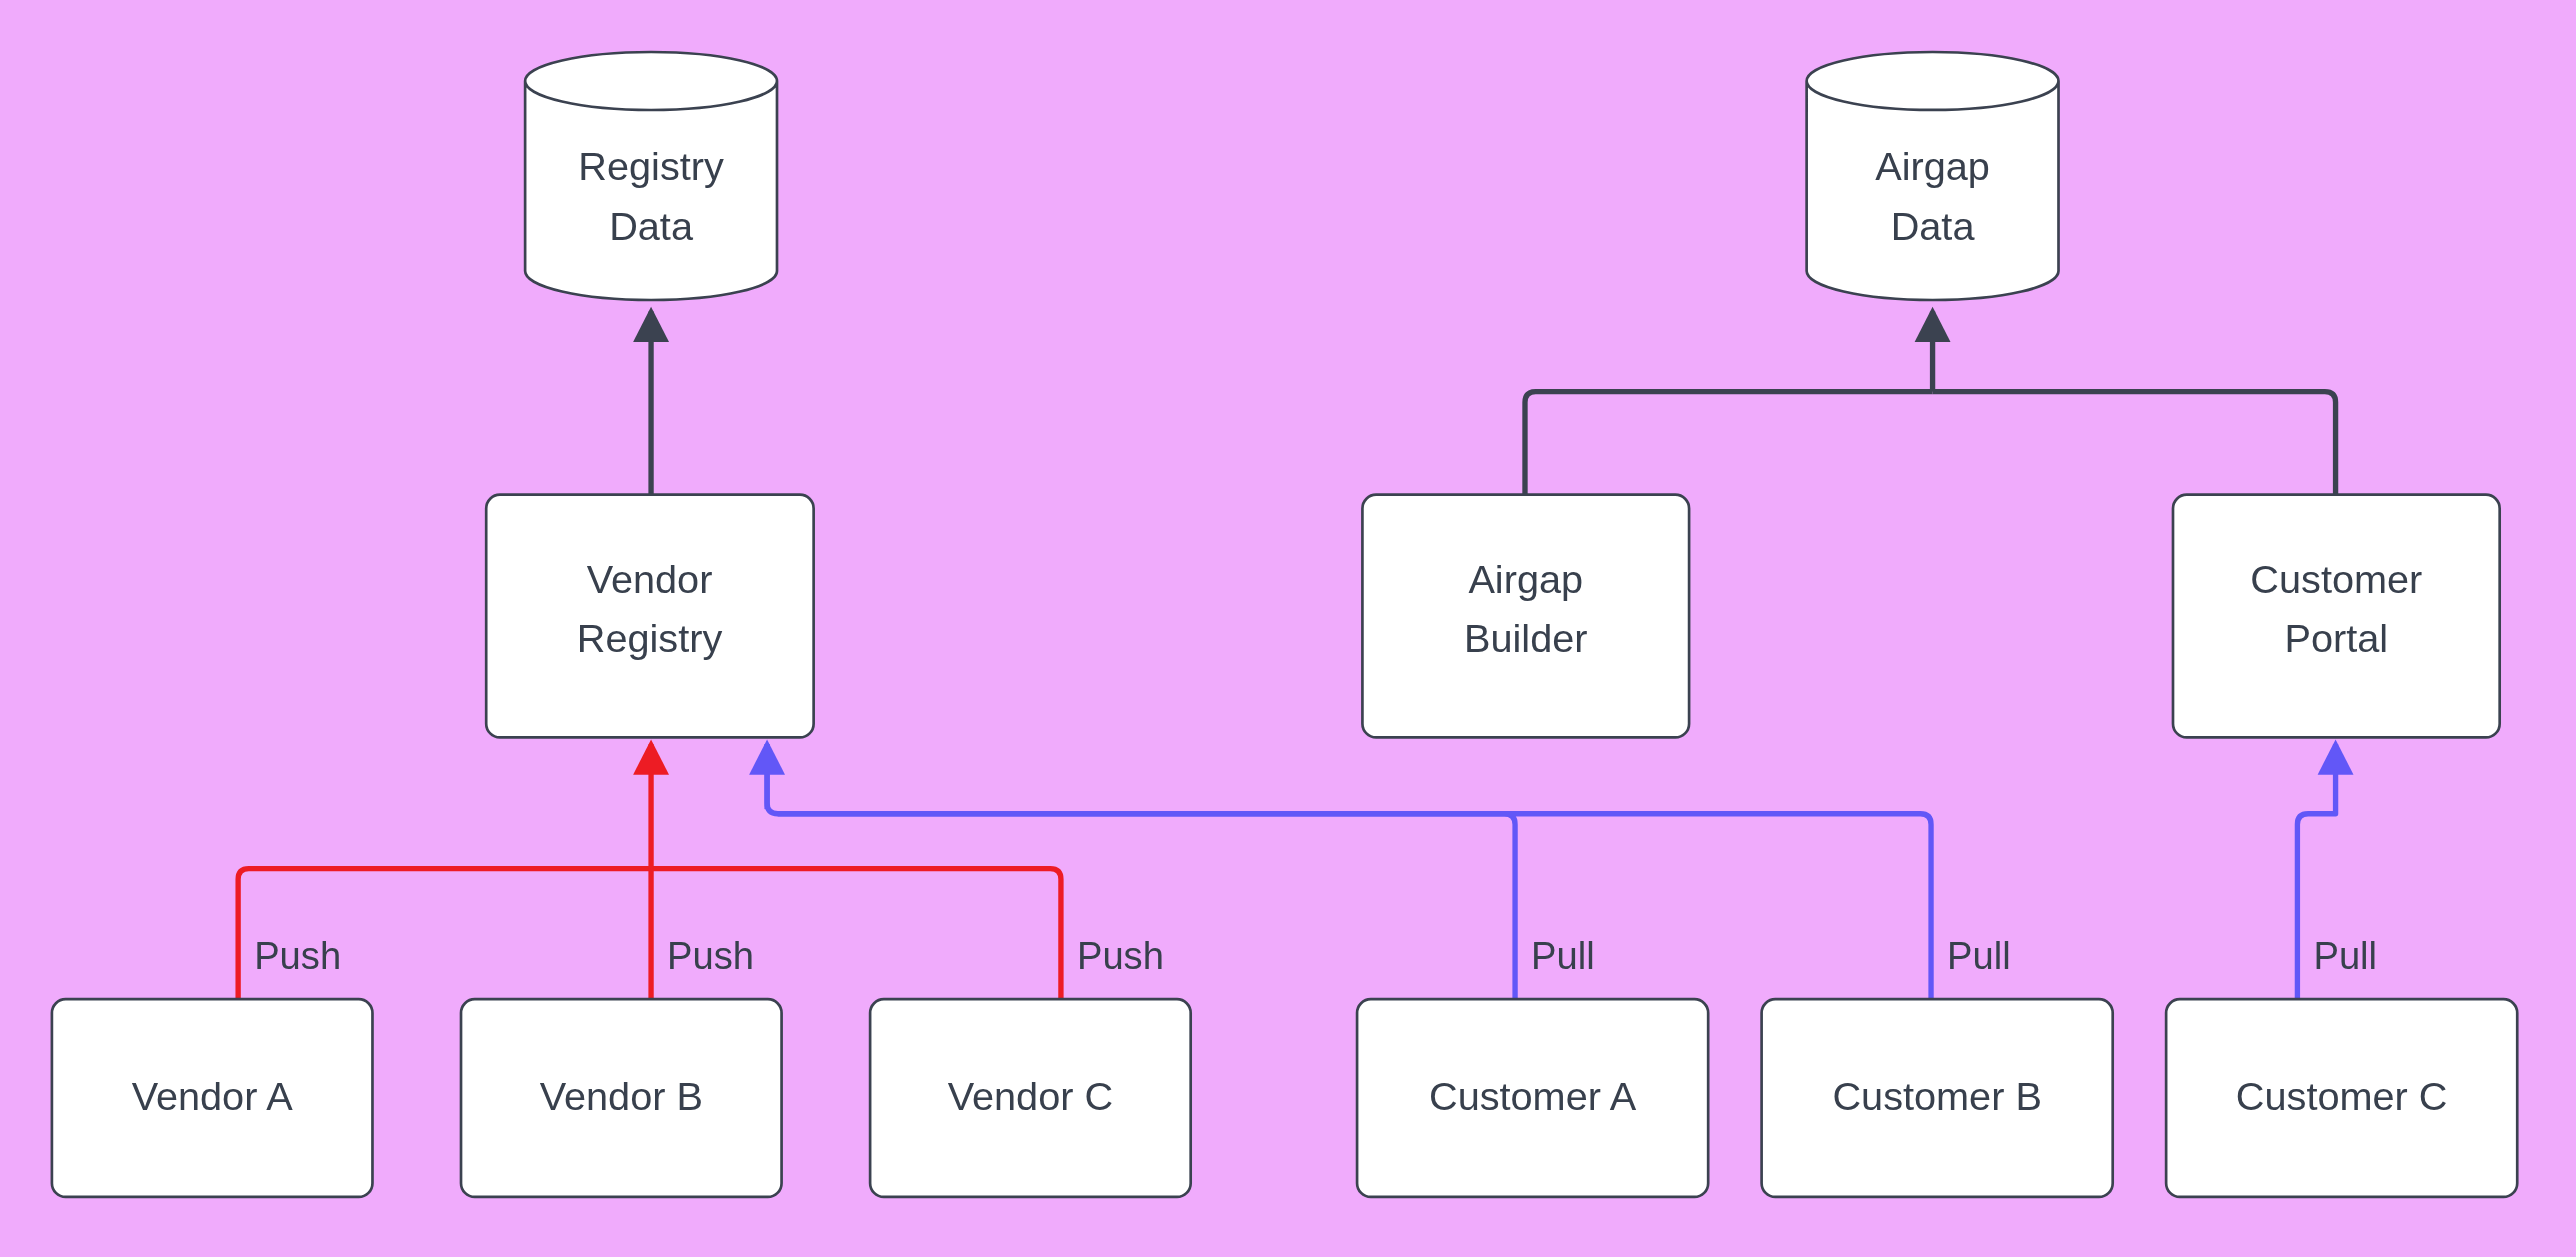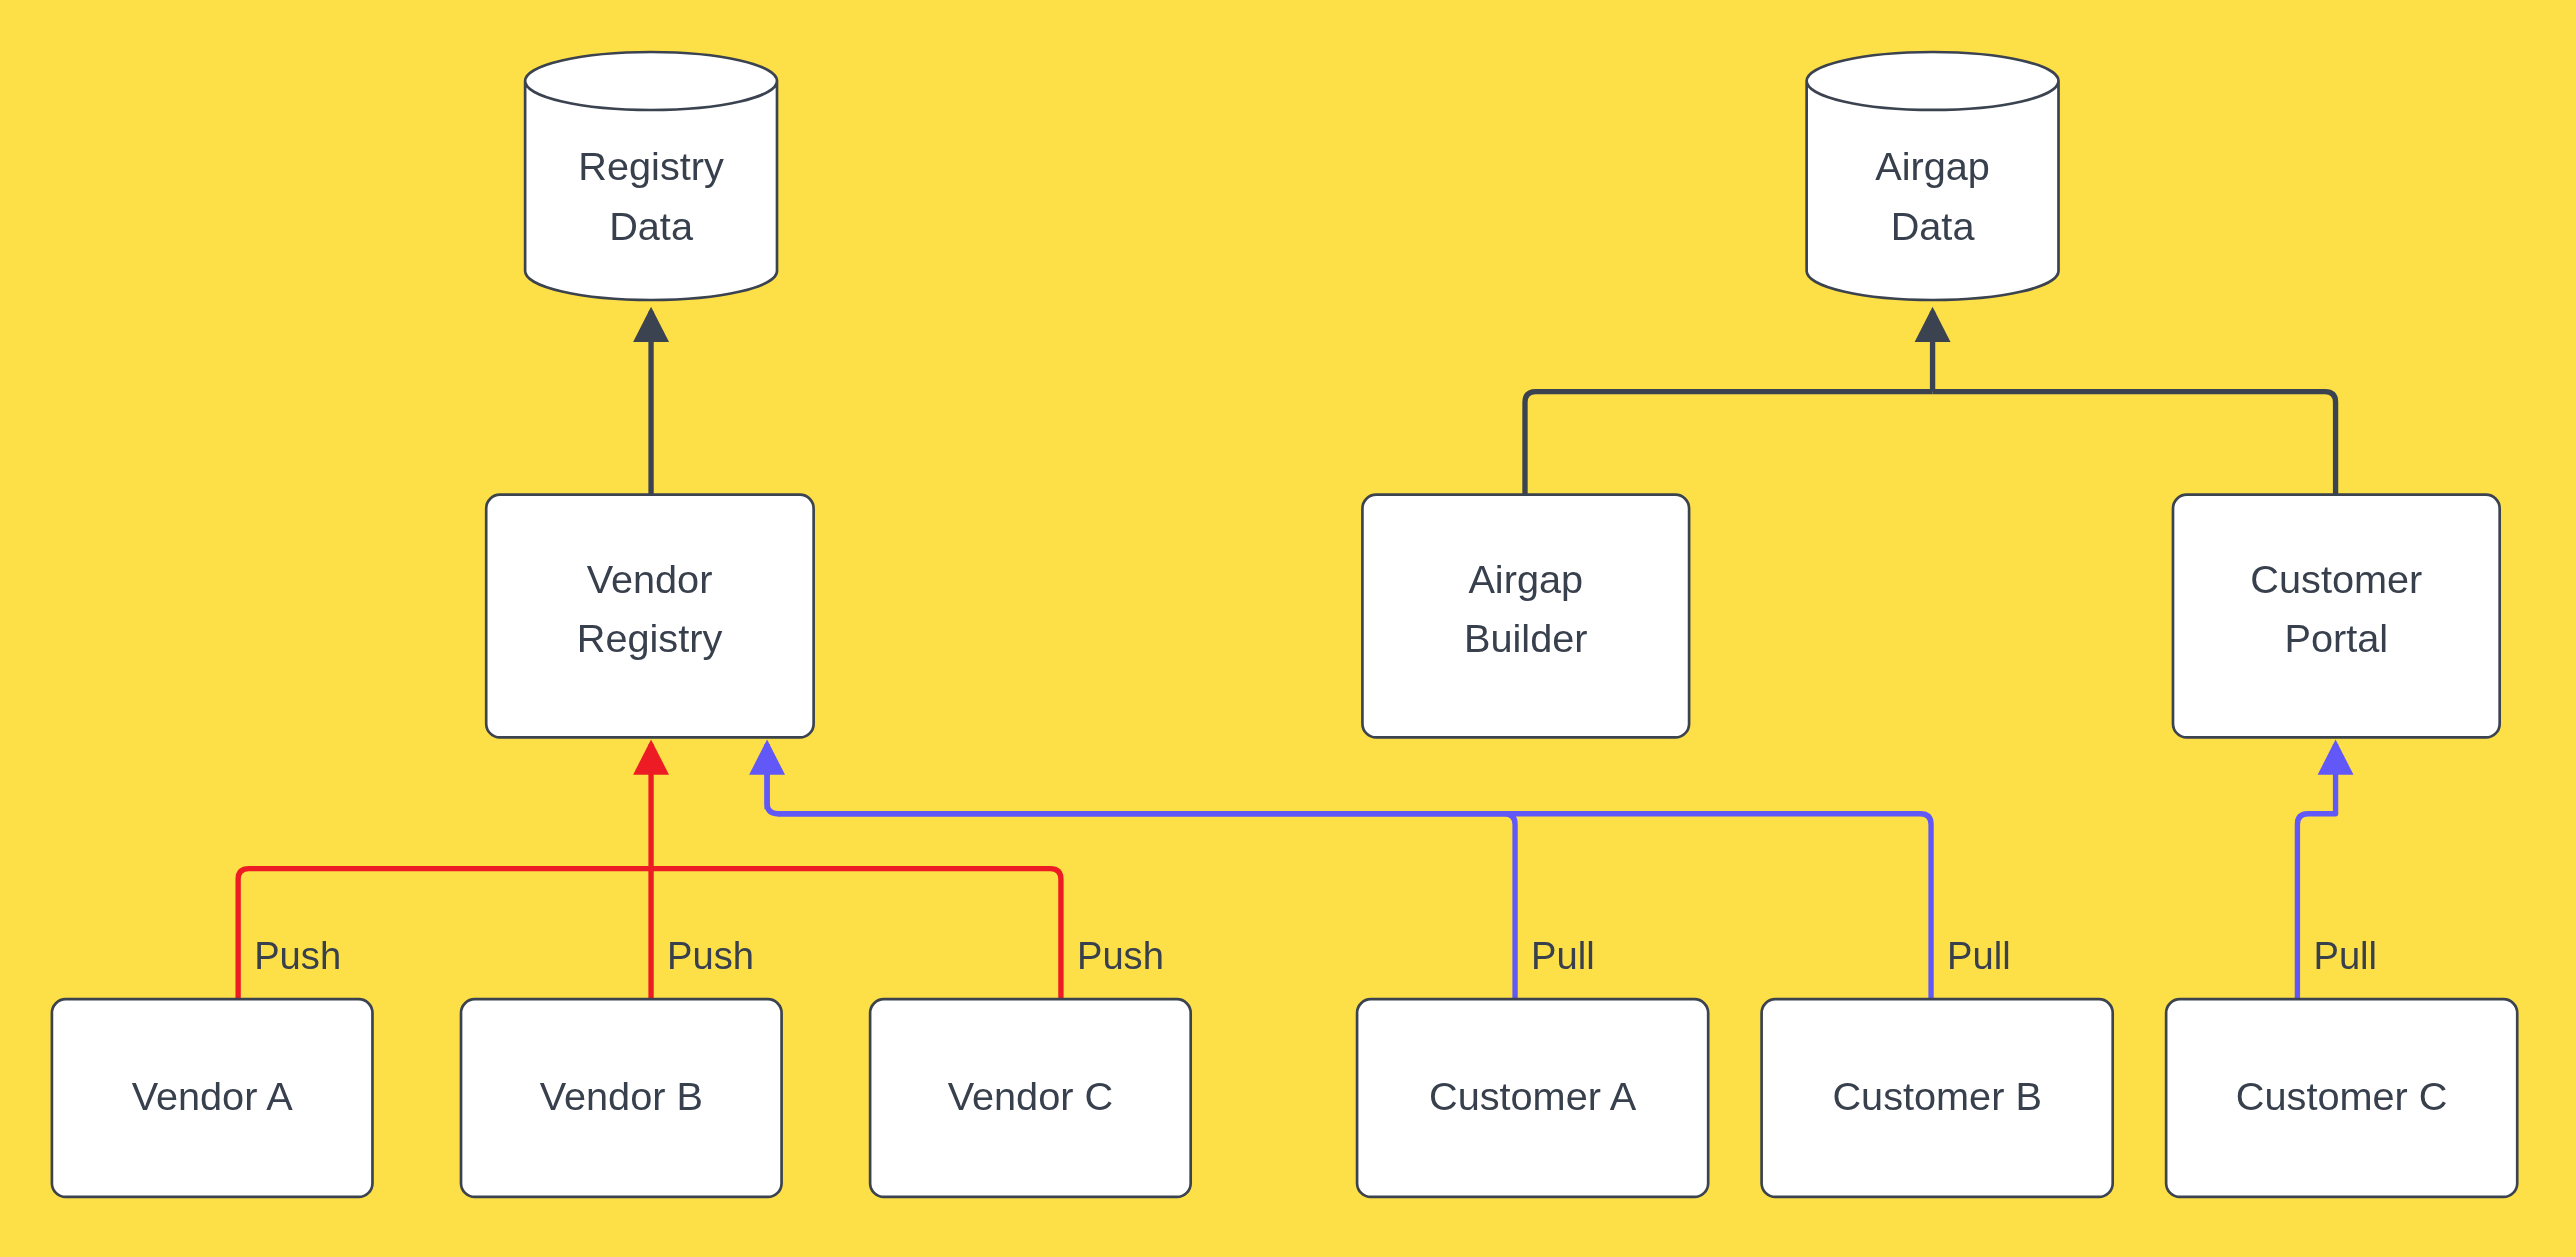--- a/index.html
+++ b/index.html
@@ -10,21 +10,21 @@
   body {
     width: 2576px;
     height: 1258px;
     overflow: hidden;
     font-family: "Liberation Sans", sans-serif;
   }
   #diagram-root {
     position: relative;
     width: 2576px;
     height: 1258px;
-    background: #fde047;
+    background: #f0abfc;
   }
   svg.canvas {
     display: block;
     width: 2576px;
     height: 1258px;
   }
   .node-shape {
     fill: #ffffff;
     stroke: #3b4250;
     stroke-width: 3.5;

